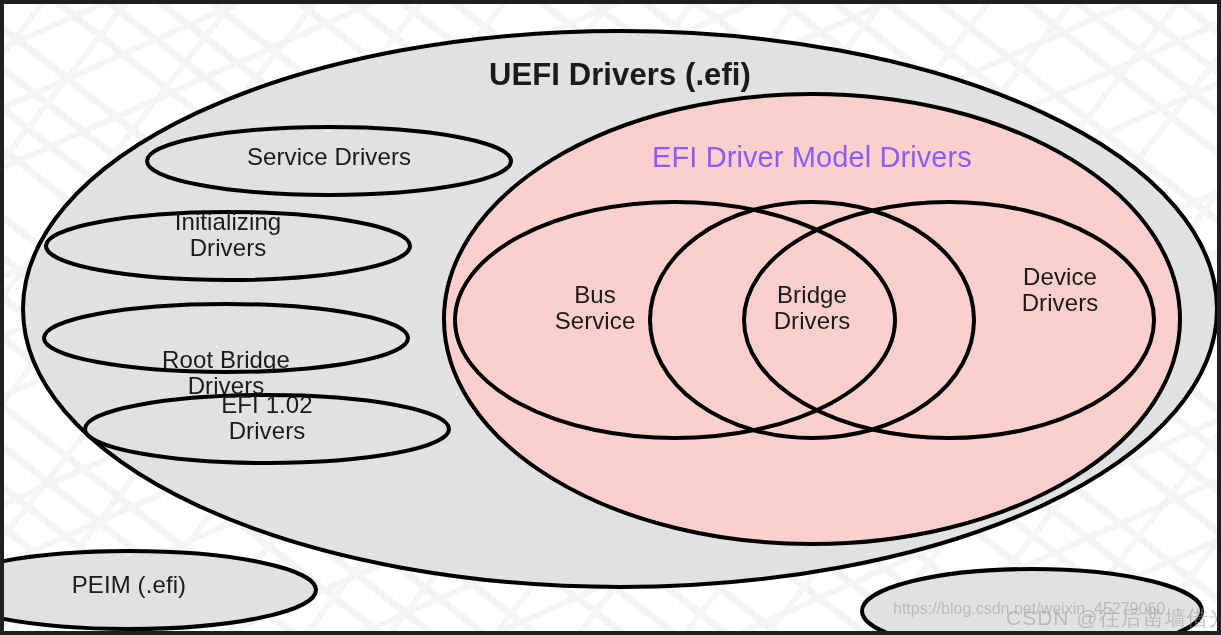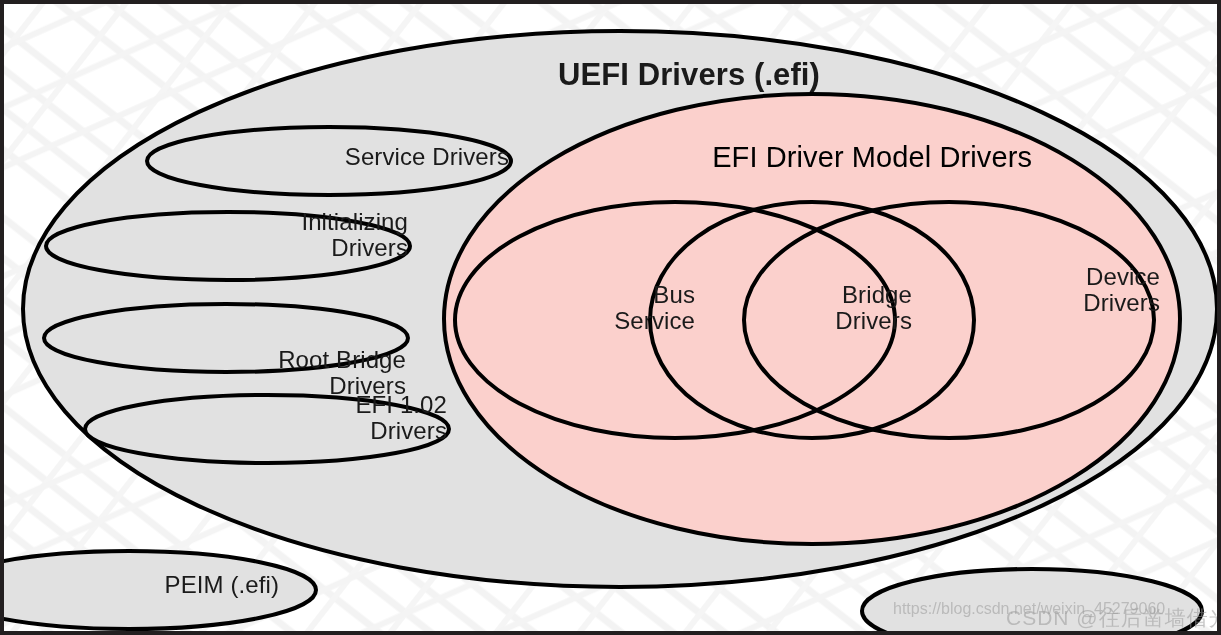--- a/index.html
+++ b/index.html
@@ -26,21 +26,21 @@
   }
   .diagram-svg {
     position: absolute;
     left: 0;
     top: 0;
     width: 1221px;
     height: 635px;
   }
   .label {
     position: absolute;
-    text-align: right;
+    text-align: center;
     color: #1a1a1a;
     line-height: 1.08;
     white-space: pre-line;
     pointer-events: none;
     letter-spacing: 0.1px;
   }
   .label-title {
     font-size: 31px;
     font-weight: bold;
   }
@@ -117,21 +117,21 @@
     <ellipse cx="671" cy="316" rx="220" ry="118" fill="none" stroke="#000000" stroke-width="4"></ellipse>
     <ellipse cx="945" cy="316" rx="205" ry="118" fill="none" stroke="#000000" stroke-width="4"></ellipse>
     <ellipse cx="808" cy="316" rx="162" ry="118" fill="none" stroke="#000000" stroke-width="4"></ellipse>
 
     <ellipse cx="125" cy="586" rx="187" ry="39" fill="#e1e1e1" stroke="#000000" stroke-width="4"></ellipse>
     <ellipse cx="1028" cy="607" rx="170" ry="42" fill="#e1e1e1" stroke="#000000" stroke-width="4"></ellipse>
   </svg>
 
   <div class="label label-title" style="left:416px; top:54px; width:400px;">UEFI Drivers (.efi)</div>
 
-  <div class="label label-accent" style="left:588px; top:138px; width:440px; color:#000000;">EFI Driver Model Drivers</div>
+  <div class="label label-accent" style="left:588px; top:138px; width:440px; color:#8b5cf6;">EFI Driver Model Drivers</div>
 
   <div class="label label-node" style="left:145px; top:140px; width:360px;">Service Drivers</div>
 
   <div class="label label-node" style="left:44px; top:205px; width:360px;">Initializing
 Drivers</div>
 
   <div class="label label-node" style="left:42px; top:297px; width:360px;margin-top:46px;">Root Bridge
 Drivers</div>
 
   <div class="label label-node" style="left:83px; top:388px; width:360px;">EFI 1.02

